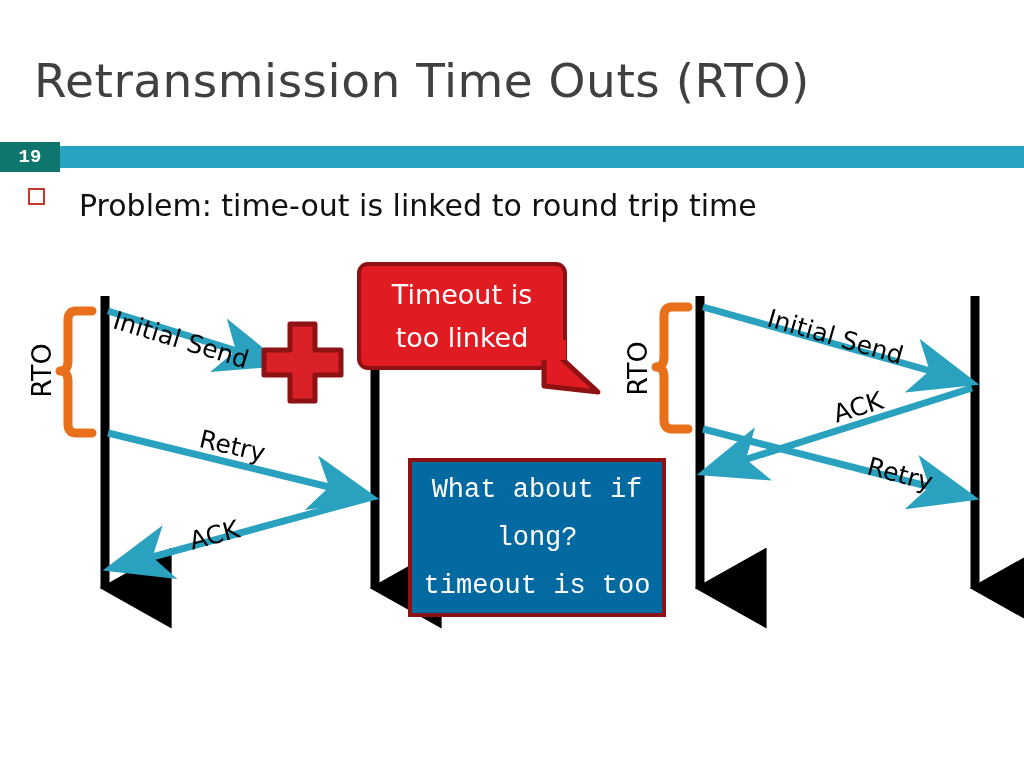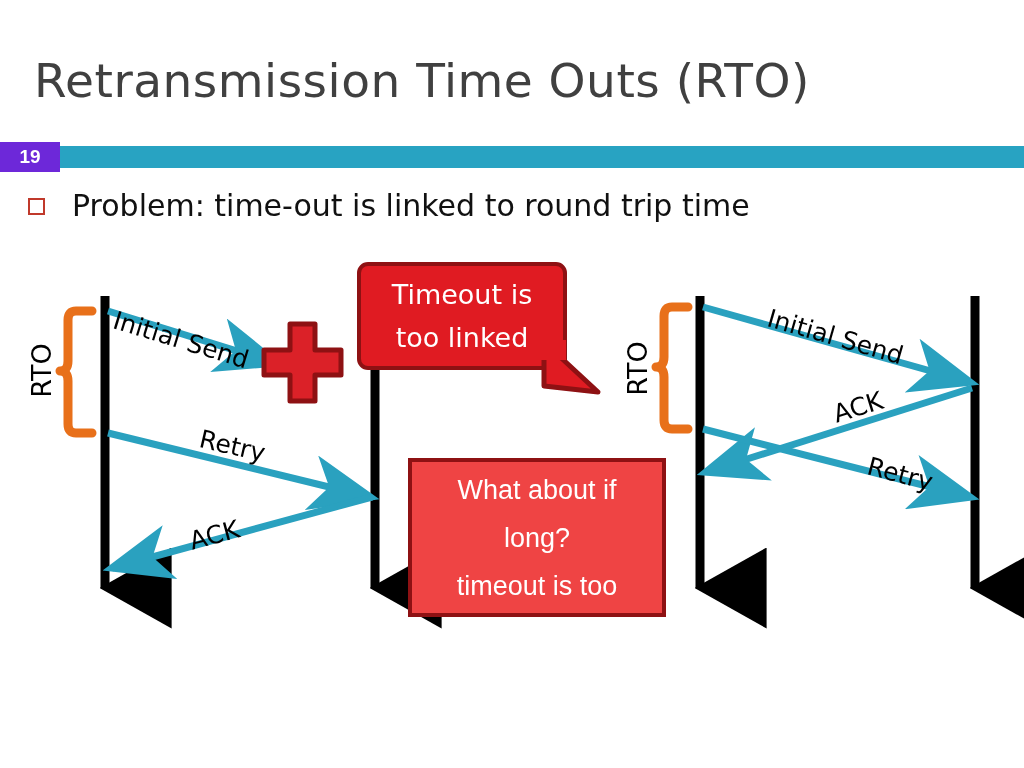--- a/index.html
+++ b/index.html
@@ -44,38 +44,38 @@
     width: 964px;
     height: 22px;
     background: #28A3C2;
   }
   .slide-number-badge {
     position: absolute;
     left: 0px;
     top: 142px;
     width: 60px;
     height: 30px;
-    background: #6d28d9;
+    background: #0f766e;
     color: #ffffff;
     font-size: 19px;
     font-weight: 700;
     display: flex;
     align-items: center;
     justify-content: center;
-    font-family: Liberation Sans, sans-serif;
+    font-family: Liberation Mono, monospace;
   }
 
   
   .bullet-row {
     position: absolute;
     left: 28px;
     top: 188px;
     display: flex;
-    align-items: center;
-    gap: 27px;
+    align-items: flex-start;
+    gap: 34px;
   }
   .bullet-marker {
     width: 13px;
     height: 13px;
     border: 2px solid #C0392B;
     background: transparent;
     flex: none;
   }
   .bullet-text {
     font-size: 30px;
@@ -136,29 +136,29 @@
     text-align: center;
   }
 
   
   .red-box {
     position: absolute;
     left: 408px;
     top: 458px;
     width: 258px;
     height: 159px;
-    background: #ef4444;
+    background: #0369a1;
     border: 4px solid #8E1113;
     box-sizing: border-box;
     display: flex;
     flex-direction: column;
     align-items: center;
     justify-content: center;
     color: #ffffff;
-    font-family: Liberation Sans, sans-serif;
+    font-family: Liberation Mono, monospace;
     font-size: 27px;
     line-height: 48px;
     text-align: center;
   }
 </style>
 </head>
 <body>
 
 <div id="slide">
 

